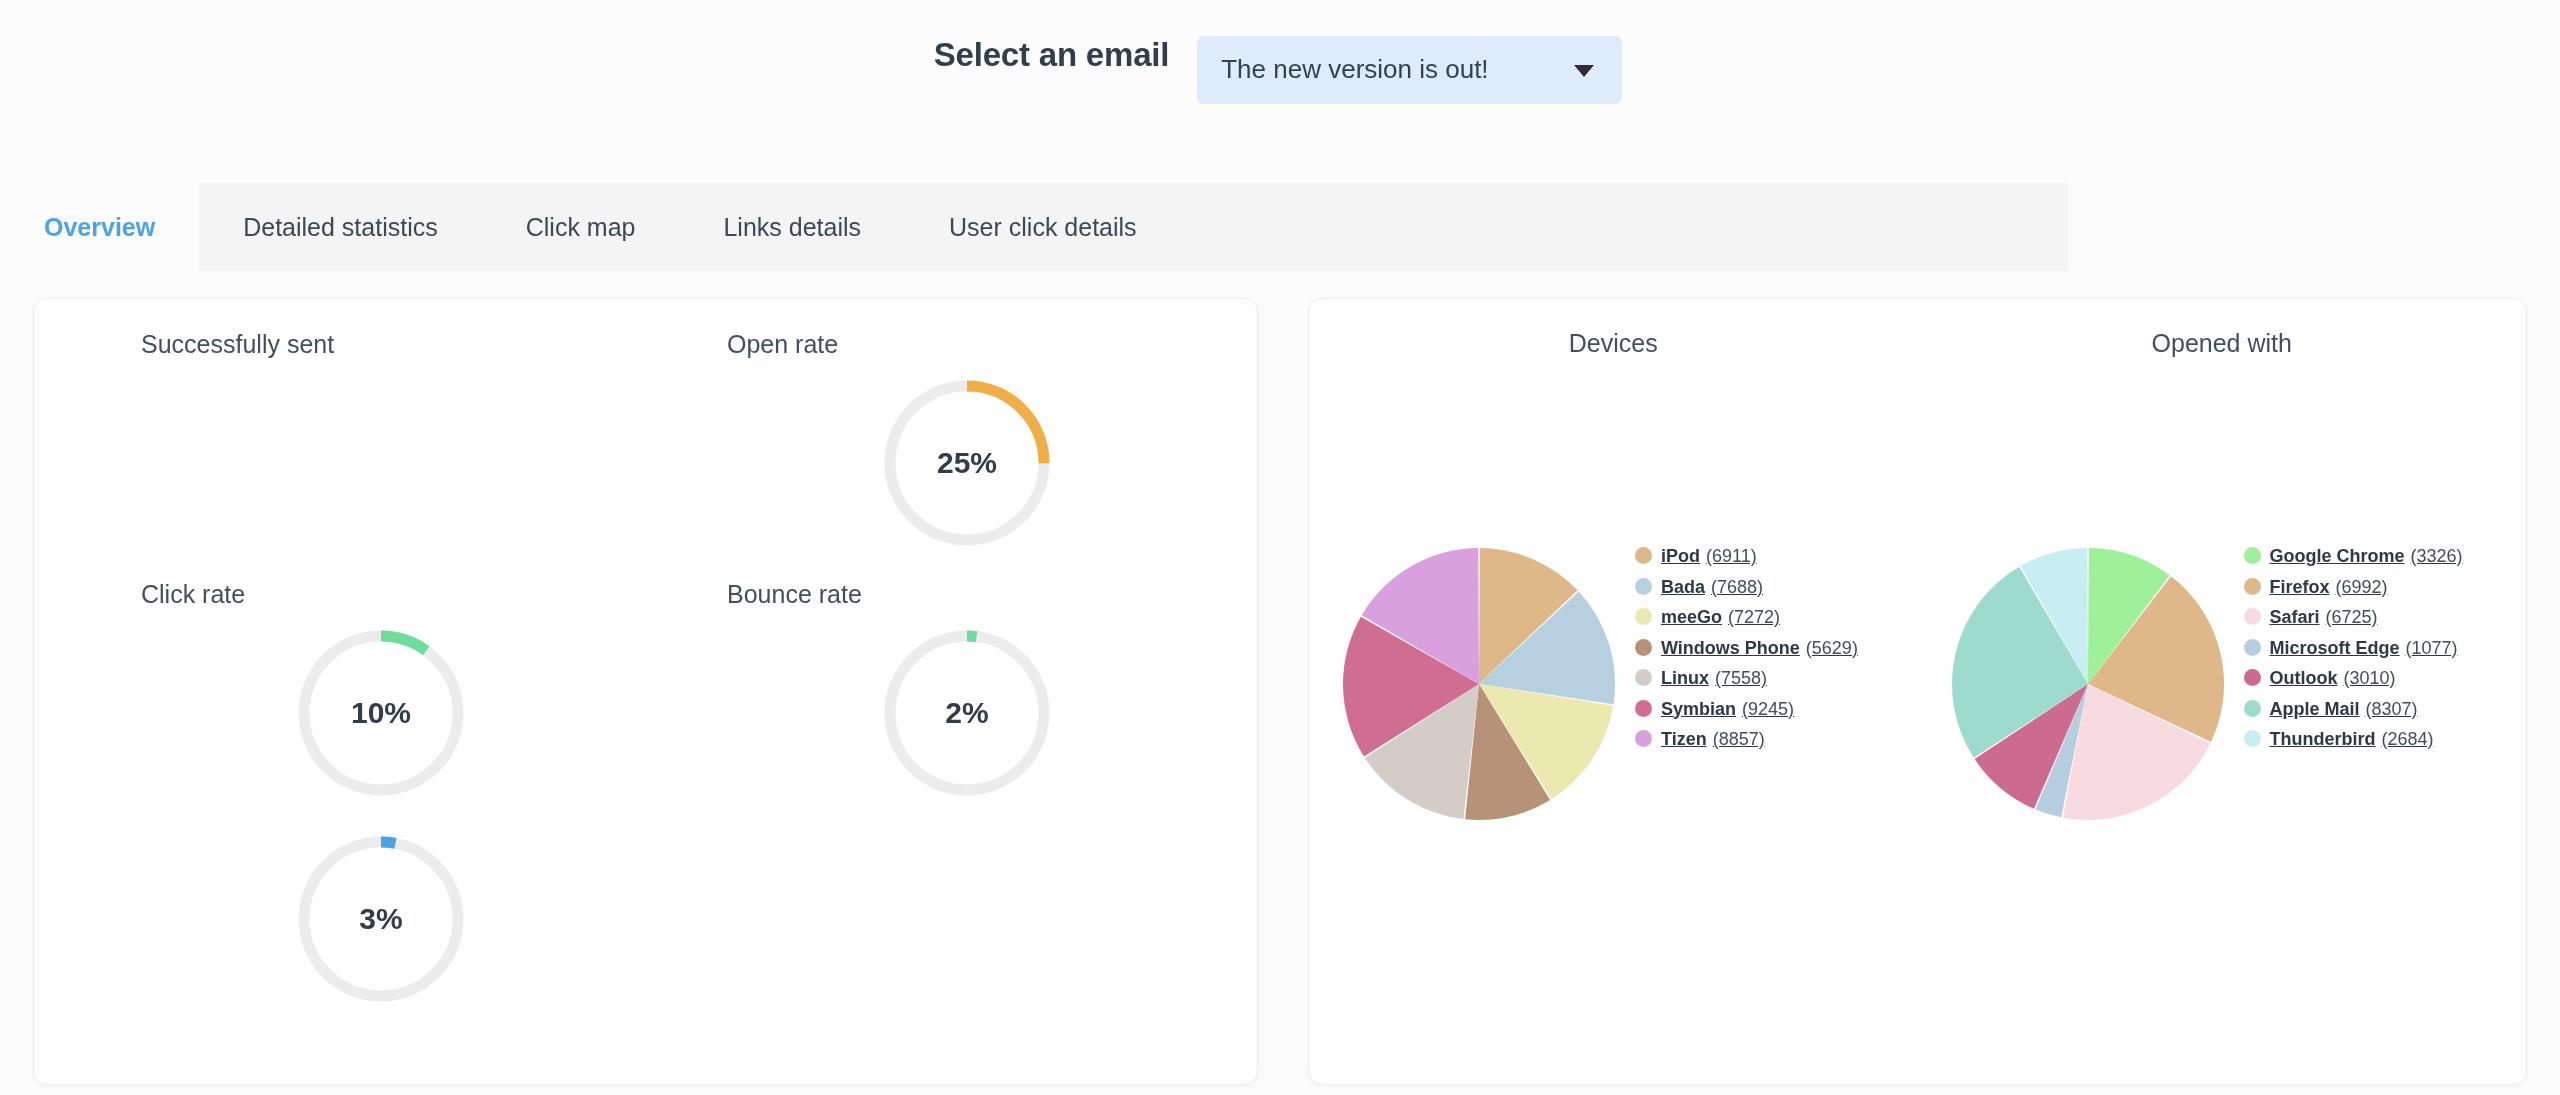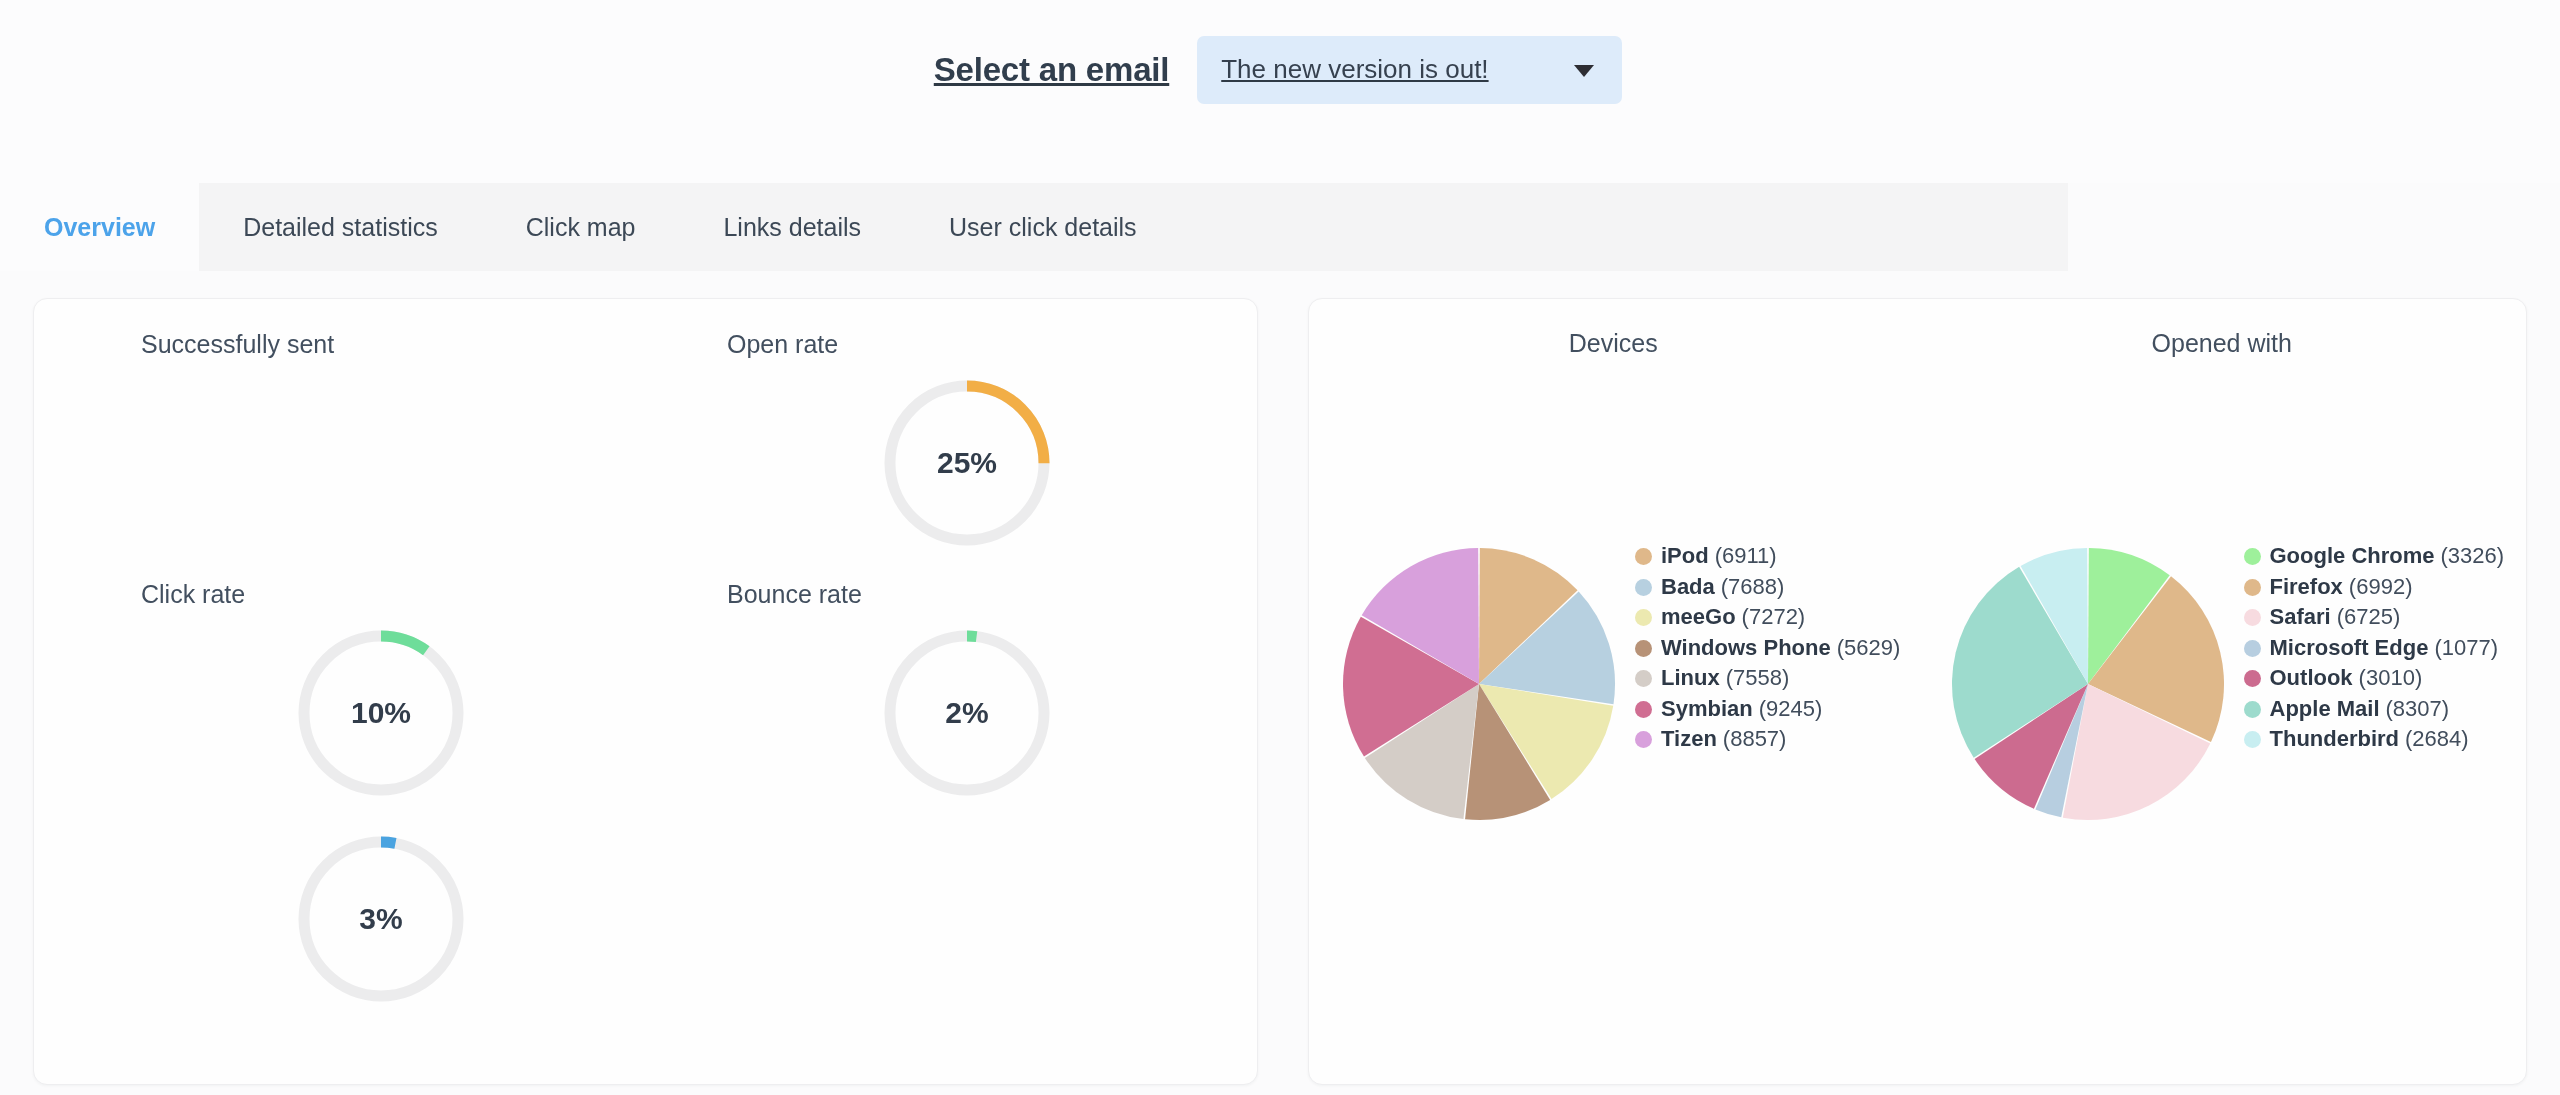--- a/index.html
+++ b/index.html
@@ -25,24 +25,22 @@
     left: 0; top: 0;
     width: 2560px;
     height: 183px;
     background: #fcfcfd;
     display: flex;
     align-items: center;
     justify-content: center;
   }
   .header-inner {
     display: flex;
-    align-items: center;
     gap: 28px;
     transform: translateY(-22px) translateX(-2px);
-    text-decoration: underline;
   }
   .header-label {
     font-size: 33px;
     font-weight: 700;
     color: #313e4d;
     letter-spacing: -0.2px;
     white-space: nowrap;
   }
   .select-box {
     position: relative;
@@ -187,24 +185,25 @@
     height: 280px;
   }
   .pie-holder svg { display: block; }
   .legend {
     position: absolute;
     top: 242px;
     left: 326px;
     width: 280px;
   }
   .legend-item {
-    font-size: 22px;
+    font-size: 18px;
     font-weight: 700;
     color: #2e3947;
     line-height: 30.5px;
+    text-decoration: underline;
   }
   .swatch {
     display: inline-block;
     width: 17px;
     height: 17px;
     border-radius: 50%;
     margin-right: 9px;
     vertical-align: -2px;
   }
   .legend-count {

